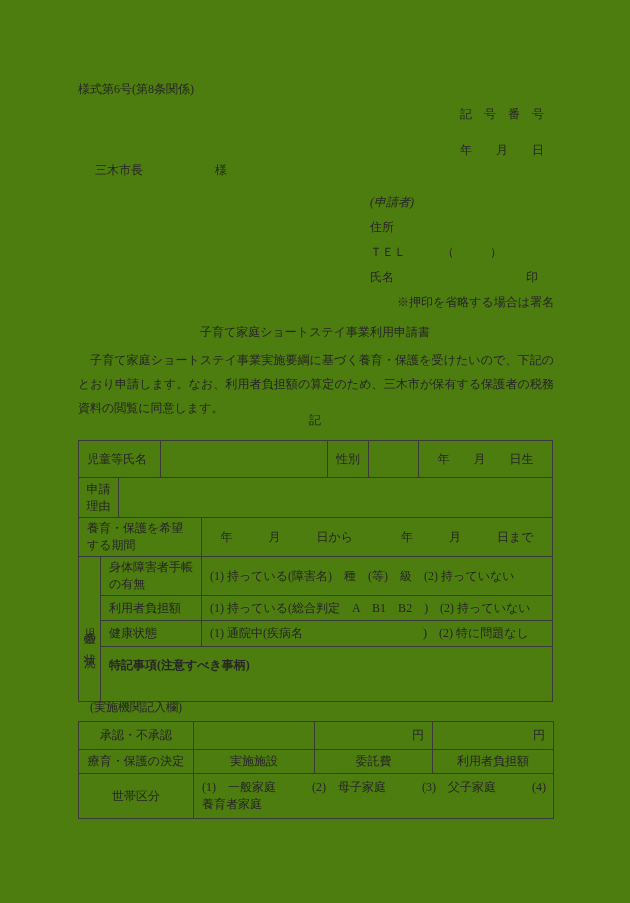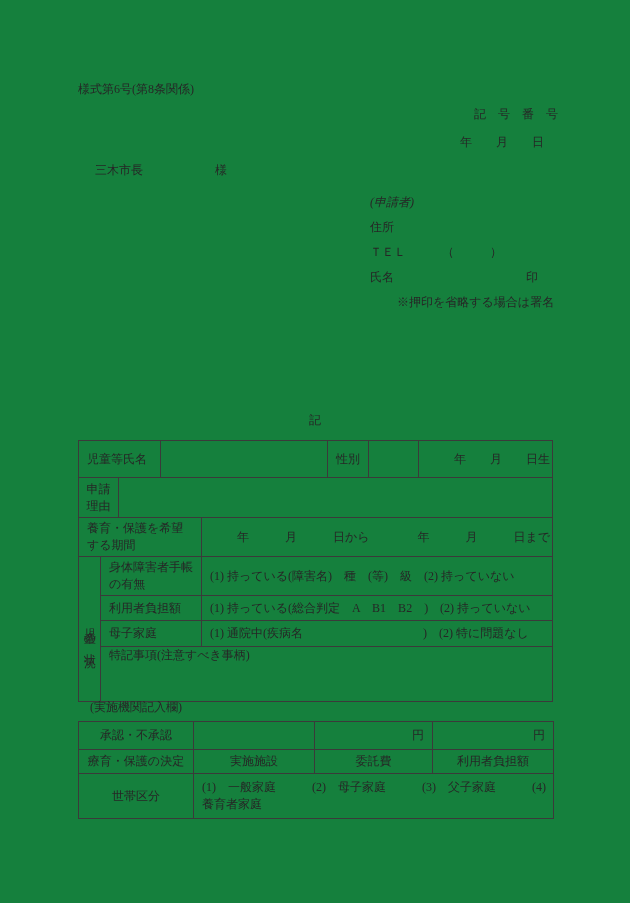--- a/index.html
+++ b/index.html
@@ -1,20 +1,20 @@
 <!DOCTYPE html>
 <html><head>
 <meta charset="utf-8">
 <style>
   html,body{margin:0;padding:0;background:#e8e8e8;}
   .page{
     position:relative;
     width:630px;height:903px;
     margin:0 auto;
-    background:#15803d;
+    background:#4d7c0f;
     font-family:"Liberation Serif","DejaVu Serif",serif;
     font-size:12px;
     color:#262626;
     line-height:1;
     overflow:hidden;
   }
   .abs{position:absolute;white-space:pre-wrap;}
   .right-align{text-align:right;}
   .center-line{left:0;right:0;text-align:center;}
   .para{line-height:24px;text-align:justify;}
@@ -27,57 +27,59 @@
     font-size:12px;
     color:#262626;
     overflow:hidden;
     vertical-align:middle;
     white-space:pre-wrap;
     line-height:17px;
   }
   .lbl-left{padding:2px 6px 2px 8px;text-align:left;}
   .lbl-center{text-align:center;padding:2px 2px;}
   .val-left{padding:2px 4px 2px 8px;text-align:left;margin-left:32px;}
-  .val-center{text-align:right;padding:2px 2px;}
+  .val-center{text-align:center;padding:2px 2px;}
   .val-right{text-align:right;padding:2px 8px 2px 2px;}
-  .top-left{vertical-align:top;padding:0 6px 2px 8px;}
+  .top-left{vertical-align:top;padding:10px 6px 2px 8px;font-weight:bold;}
   .vert{
     text-align:center;
     vertical-align:middle;
   }
   .vert span{
     writing-mode:vertical-rl;
     text-orientation:upright;
     letter-spacing:4px;
     display:inline-block;
   }
 </style>
 </head>
 <body>
 
 <div class="page">
 
   <div class="abs" style="left:78px;top:83px;">様式第6号(第8条関係)</div>
 
-  <div class="abs right-align" style="right:72px;top:108px;padding-left:31px;">記　号　番　号</div>
+  <div class="abs right-align" style="right:86px;top:108px;padding-left:31px;">記　号　番　号</div>
 
-  <div class="abs right-align" style="right:86px;top:136px;">年　　月　　日</div>
+  <div class="abs right-align" style="right:86px;top:144px;">年　　月　　日</div>
 
   <div class="abs" style="left:95px;top:164px;">三木市長　　　　　　様</div>
 
   <div class="abs" style="left:370px;top:196px;font-style:italic;">(申請者)</div>
   <div class="abs" style="left:370px;top:221px;">住所</div>
   <div class="abs" style="left:370px;top:246px;">ＴＥＬ　　　（　　　）</div>
   <div class="abs name-seal" style="left:370px;top:271px;width:168px;">
     <span>氏名</span>
     <span>印</span>
   </div>
   <div class="abs" style="left:397px;top:296px;">※押印を省略する場合は署名</div>
 
+  <div class="abs center-line" style="top:326px;">子育て家庭ショートステイ事業利用申請書</div>
 
+  <div class="abs para" style="left:78px;top:348px;width:476px;">　子育て家庭ショートステイ事業実施要綱に基づく養育・保護を受けたいので、下記のとおり申請します。なお、利用者負担額の算定のため、三木市が保有する保護者の税務資料の閲覧に同意します。</div>
 
   <div class="abs center-line" style="top:414px;">記</div>
 
   <table class="abs" style="left:78px;top:440px;width:475px;">
     <colgroup>
       <col style="width:22px"><col style="width:18px"><col style="width:42px"><col style="width:41px">
       <col style="width:126px"><col style="width:41px"><col style="width:50px"><col style="width:134px">
     </colgroup>
     <tbody><tr style="height:37px;">
       <td colspan="3" class="lbl-left">児童等氏名</td>
@@ -99,21 +101,21 @@
         <span>児童の状況</span>
       </td>
       <td colspan="3" class="lbl-left">身体障害者手帳の有無</td>
       <td colspan="4" class="val-left">(1) 持っている(障害名)　種　(等)　級　(2) 持っていない</td>
     </tr>
     <tr style="height:25px;">
       <td colspan="3" class="lbl-left">利用者負担額</td>
       <td colspan="4" class="val-left">(1) 持っている(総合判定　A　B1　B2　)　(2) 持っていない</td>
     </tr>
     <tr style="height:26px;">
-      <td colspan="3" class="lbl-left">母子家庭</td>
+      <td colspan="3" class="lbl-left">健康状態</td>
       <td colspan="4" class="val-left">(1) 通院中(疾病名　　　　　　　　　　)　(2) 特に問題なし</td>
     </tr>
     <tr style="height:55px;">
       <td colspan="7" class="top-left">特記事項(注意すべき事柄)</td>
     </tr>
   </tbody></table>
 
   <div class="abs" style="left:90px;top:701px;">(実施機関記入欄)</div>
 
   <table class="abs" style="left:78px;top:721px;width:475px;">

